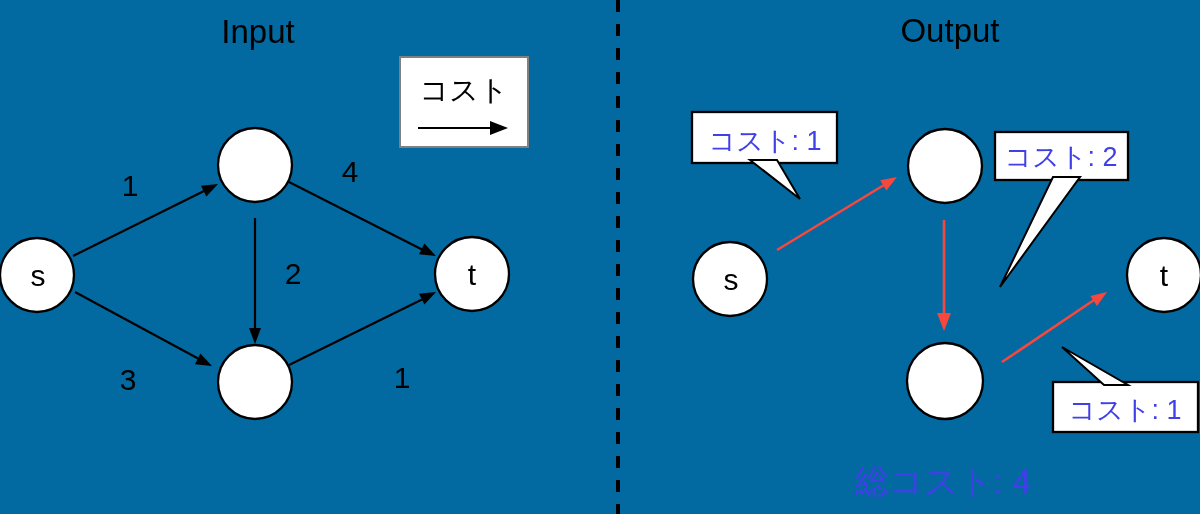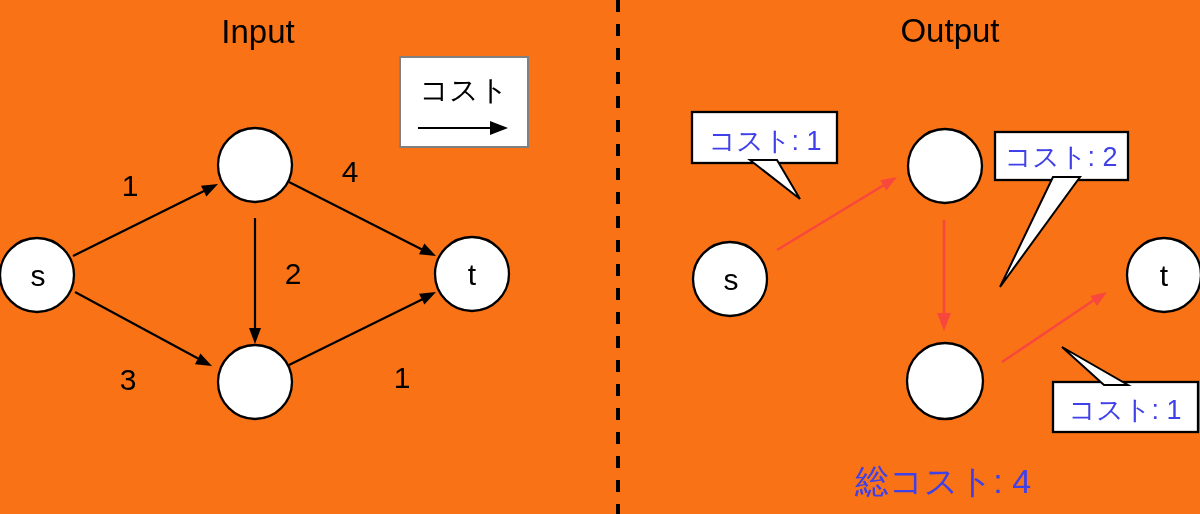--- a/index.html
+++ b/index.html
@@ -1,16 +1,16 @@
 <!DOCTYPE html>
 <html><head>
 <meta charset="utf-8">
 <style>
   html,body{margin:0;padding:0;background:#ffffff;}
-  .canvas{position:relative;width:1200px;height:514px;background:#f97316;overflow:hidden;
+  .canvas{position:relative;width:1200px;height:514px;background:#0369a1;overflow:hidden;
           font-family:"Liberation Sans","DejaVu Sans",sans-serif;}
   svg{display:block;}
   .title{font-size:33px;fill:#000;text-anchor:middle;}
   .node{fill:#ffffff;stroke:#000000;stroke-width:2.3;}
   .node-label{font-size:30px;fill:#000;text-anchor:middle;}
   .edge{stroke:#000000;stroke-width:2.2;fill:none;}
   .head{fill:#000000;stroke:none;}
   .cost{font-size:30px;fill:#000;text-anchor:middle;}
   .legend-box{fill:#ffffff;stroke:#808080;stroke-width:2;}
   .legend-label{font-size:29px;fill:#000;text-anchor:middle;}

